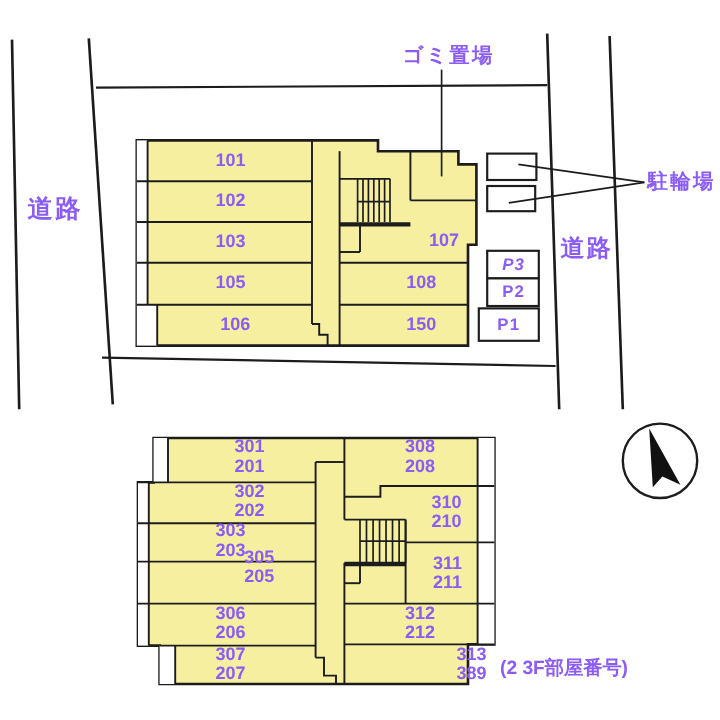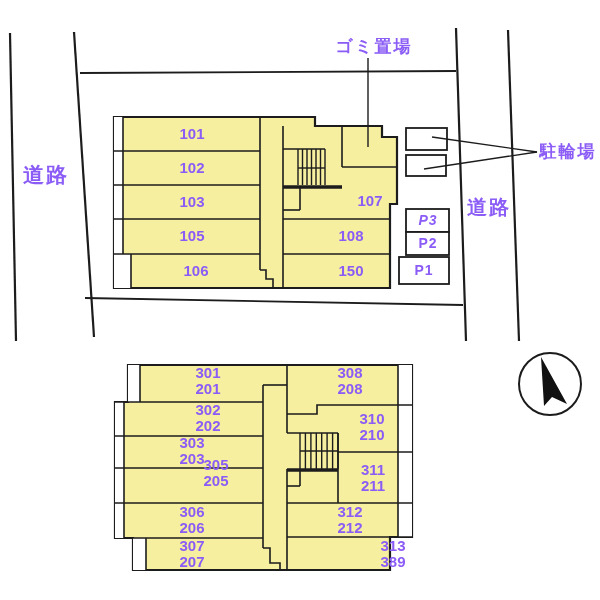--- a/index.html
+++ b/index.html
@@ -144,20 +144,21 @@
   <g>
     <circle cx="550" cy="384" r="31" fill="#ffffff" stroke="#1c1c1c" stroke-width="2"></circle>
     <path d="M541,357 L567,404 L552,397 L544,406 Z" fill="#111111" stroke="none"></path>
   </g>
 </svg>
 
 <span class="lbl jp" style="left:374px;top:47px;font-size:17px;">ゴミ置場</span>
 <span class="lbl jp" style="left:46px;top:175px;font-size:21px;">道路</span>
 <span class="lbl jp" style="left:489px;top:208px;font-size:20px;">道路</span>
 <span class="lbl jp" style="left:568px;top:152px;font-size:17px;">駐輪場</span>
+<span class="lbl" style="left:470px;top:558px;font-size:16px;">(2 3F部屋番号)</span>
 
 <span class="lbl room" style="left:192px;top:134px;">101</span>
 <span class="lbl room" style="left:192px;top:168px;">102</span>
 <span class="lbl room" style="left:192px;top:202px;">103</span>
 <span class="lbl room" style="left:192px;top:236px;">105</span>
 <span class="lbl room" style="left:196px;top:271px;">106</span>
 <span class="lbl room" style="left:370px;top:201px;">107</span>
 <span class="lbl room" style="left:351px;top:236px;">108</span>
 <span class="lbl room" style="left:351px;top:271px;">150</span>
 

